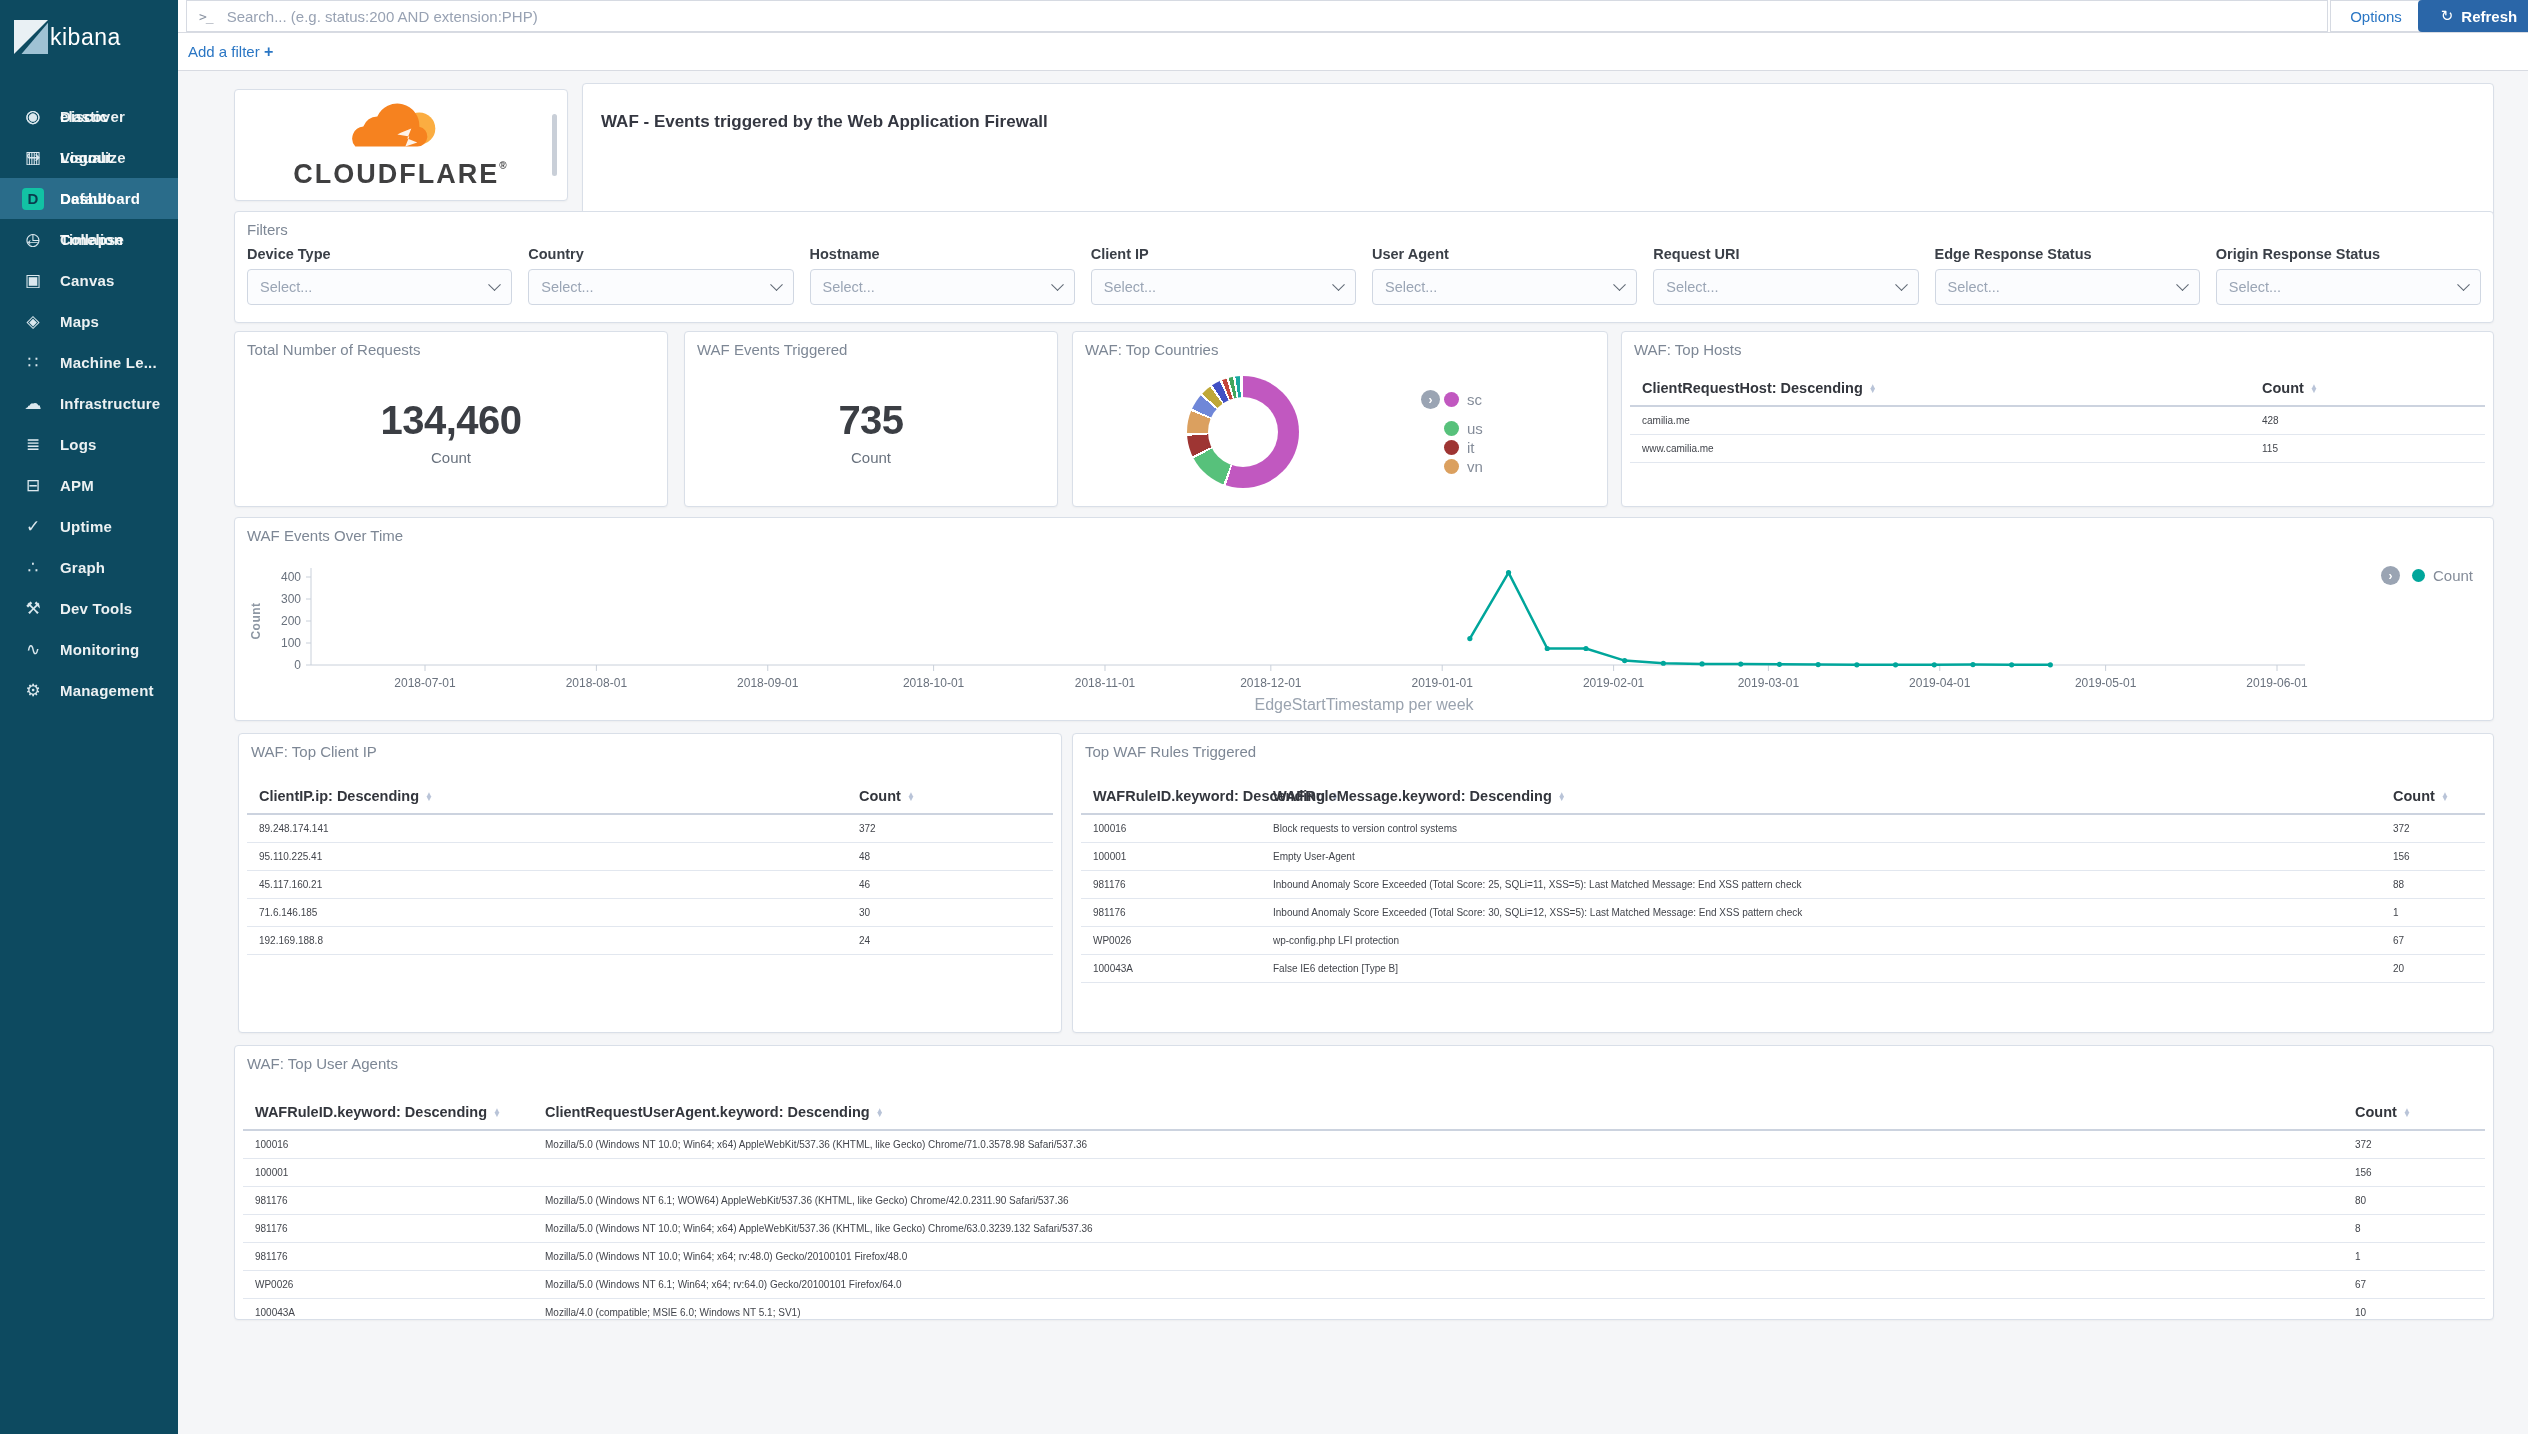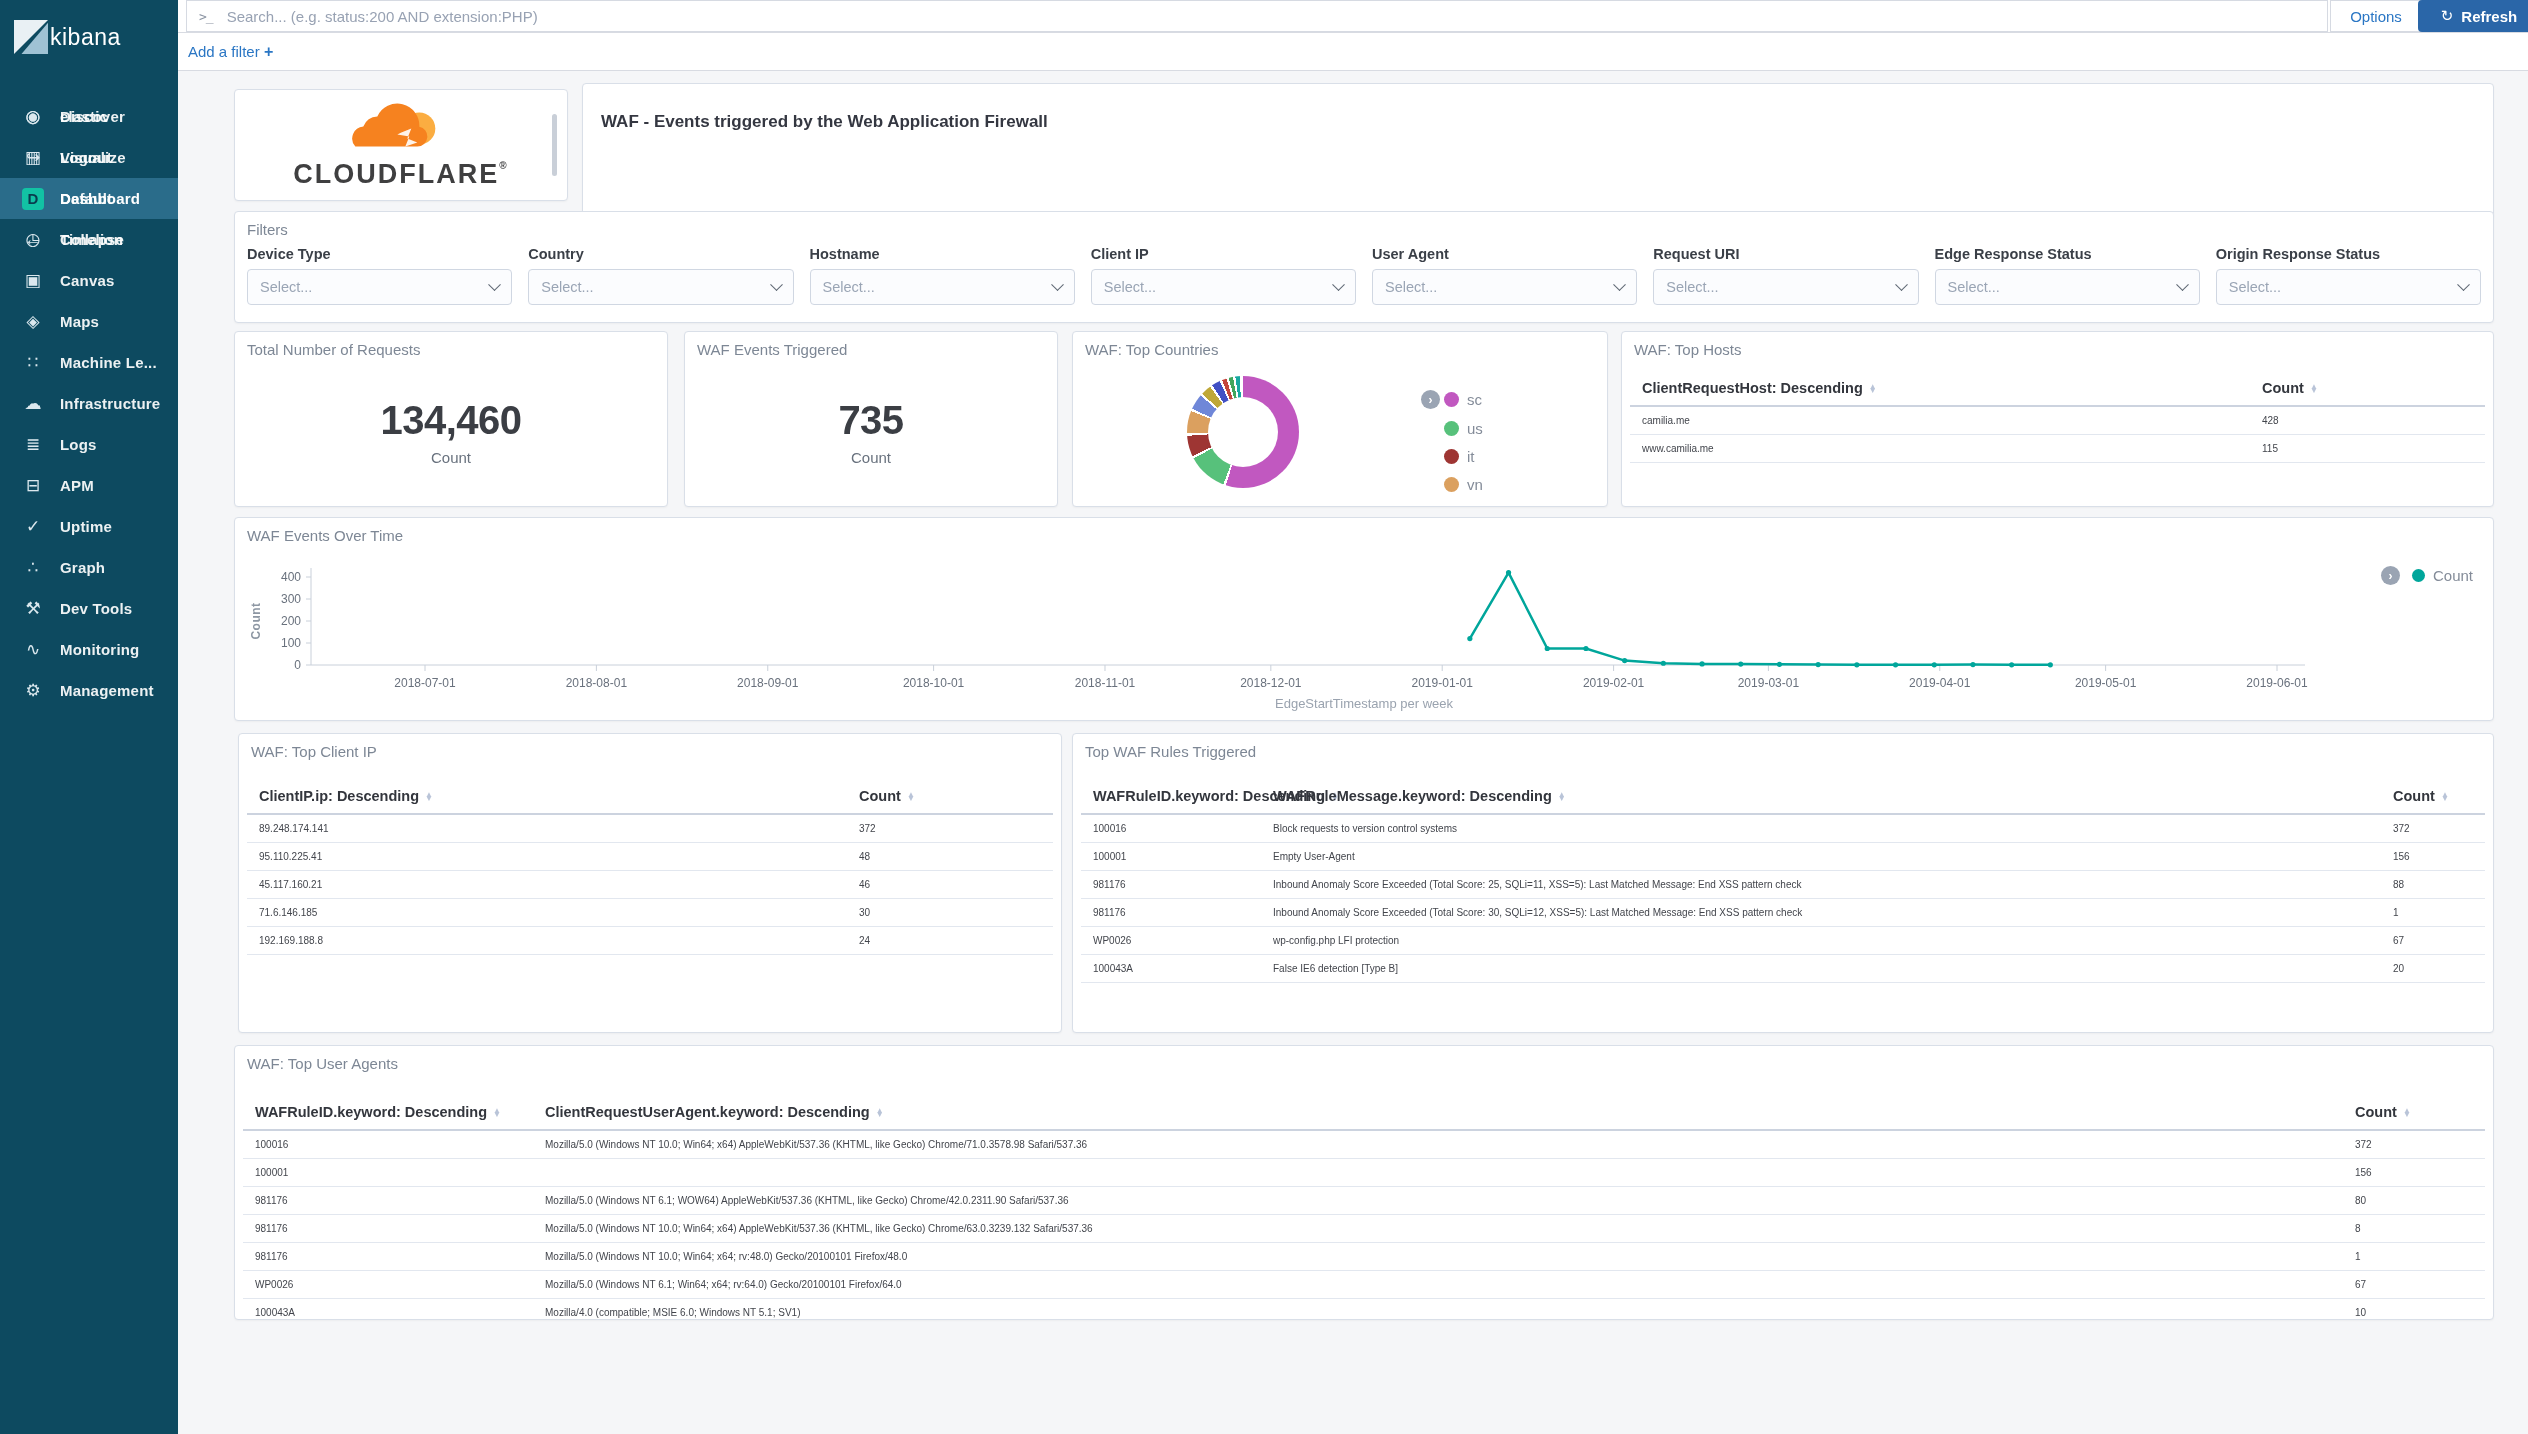--- a/index.html
+++ b/index.html
@@ -74,21 +74,21 @@
   .table-wrap { position:absolute; left:8px; right:8px; }
   table.ktable { width:100%; border-collapse:collapse; table-layout:fixed; }
   .ktable th { text-align:left; font-size:14.5px; font-weight:700; color:#33363d; padding:8px 12px 9px 12px; border-bottom:2px solid #ccd3df; white-space:nowrap; cursor:pointer; }
   .ktable td { font-size:10px; color:#42454c; padding:8px 12px; border-bottom:1px solid #e2e7ef; white-space:nowrap; overflow:hidden; }
   .sort { display:inline-flex; flex-direction:column; vertical-align:middle; margin-left:6px; line-height:.55; }
   .sort span { font-size:8px; color:#b9c4d8; }
 
   
   .chart-svg { position:absolute; left:0; top:30px; }
   .y-axis-label { position:absolute; left:2px; top:96px; transform:rotate(-90deg); transform-origin:center; font-size:12px; font-weight:700; color:#8d97a3; letter-spacing:.5px; }
-  .x-axis-label { position:absolute; left:0; right:0; top:178px; text-align:center; font-size:13px; color:#9aa3af; }
+  .x-axis-label { position:absolute; left:0; right:0; top:178px; text-align:center; font-size:16px; color:#9aa3af; }
   .tick-text { font-size:12px; fill:#69717d; }
   .axis-line { stroke:#c9d0da; stroke-width:1; }
 </style>
 </head>
 <body>
 
 <div id="app">
 
   <div id="sidebar">
     <div class="logo-row">
@@ -303,21 +303,21 @@
       <div class="legend" style="left:348px; top:58px;">
         <div style="display:flex; align-items:center;">
           <div class="legend-arrow">›</div>
           <div>
               <div class="legend-item">
                 <span class="legend-dot" style="background:#c158c0"></span>
                 <span class="legend-label">sc</span>
               </div>
             </div>
         </div>
-        <div style="display:flex; flex-direction:column; gap:11px; margin-left:23px;">
+        <div style="display:flex; flex-direction:column; gap:2px; margin-left:23px;">
             <div class="legend-item">
               <span class="legend-dot" style="background:#57c17b"></span>
               <span class="legend-label">us</span>
             </div>
             <div class="legend-item">
               <span class="legend-dot" style="background:#9e3533"></span>
               <span class="legend-label">it</span>
             </div>
             <div class="legend-item">
               <span class="legend-dot" style="background:#dba05f"></span>

